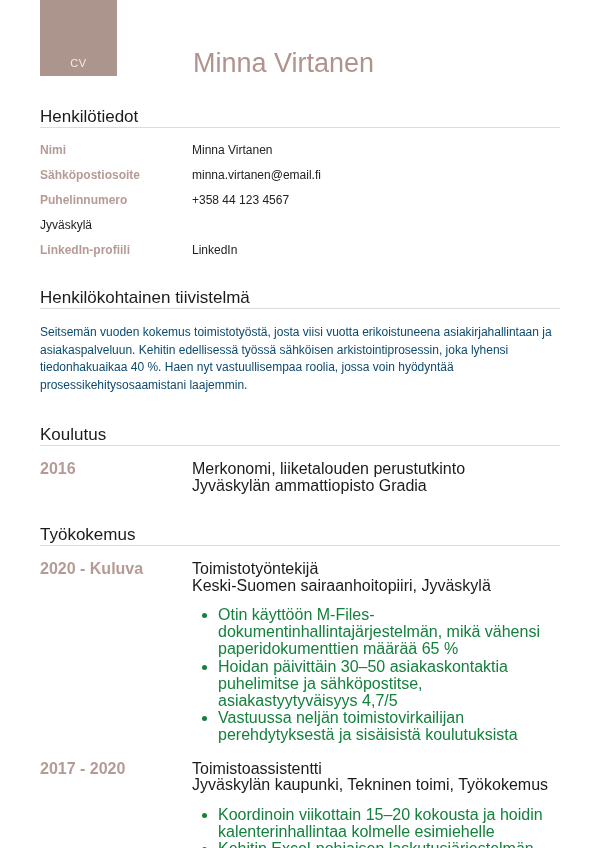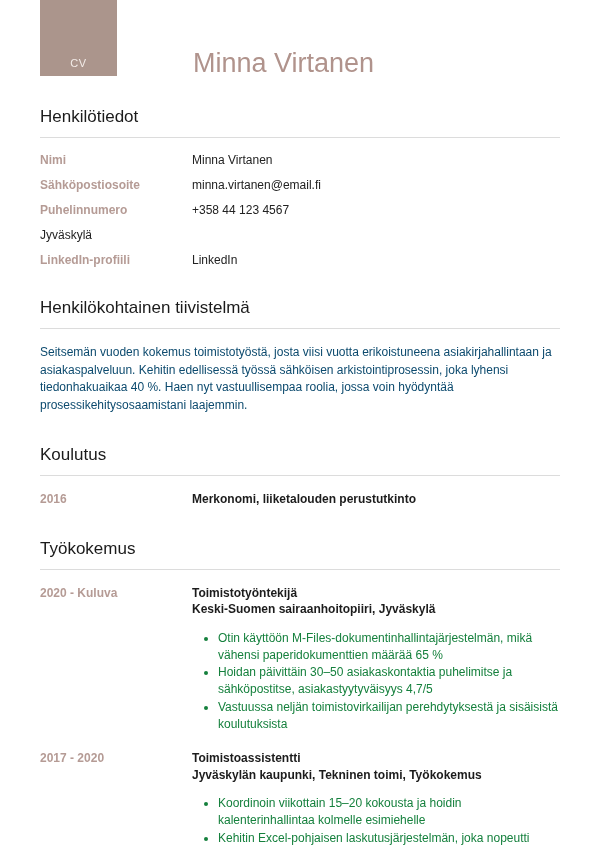--- a/index.html
+++ b/index.html
@@ -48,21 +48,20 @@
     font-weight: 400;
     color: #b0938c;
     line-height: 1;
   }
   
   .section { margin-top: 31px; }
   .section-heading {
     font-size: 17px;
     font-weight: 400;
     color: #1b1b1b;
-    padding-bottom: 10px;
     border-bottom: 1px solid #dcdcdc;
   }
   .section-body { margin-top: 15px; }
   
   .info-row {
     display: grid;
     grid-template-columns: 152px 1fr;
     margin-bottom: 11px;
     font-size: 12px;
     line-height: 14px;
@@ -76,30 +75,30 @@
   .summary-text {
     font-size: 12px;
     line-height: 17.5px;
     color: #0c4a6e;
   }
   
   .entry {
     display: grid;
     grid-template-columns: 152px 1fr;
     margin-bottom: 17px;
-    font-size: 12px;
+    font-size: 16px;
   }
   .entry:last-child { margin-bottom: 0; }
   .entry-period {
     color: #b59b95;
     font-weight: 700;
     line-height: 16px;
   }
   .entry-title, .entry-subtitle {
-    font-weight: 700;
+    font-weight: 400;
     color: #1c1c1c;
     line-height: 16.5px;
   }
   .entry-bullets {
     margin-top: 12px;
     padding-left: 26px;
     list-style: disc;
   }
   .entry-bullets li {
     line-height: 17px;
@@ -153,20 +152,21 @@
       </div>
     </div>
 
     <div class="section">
       <div class="section-heading">Koulutus</div>
       <div class="section-body">
         <div class="entry">
           <div class="entry-period">2016</div>
           <div class="entry-main">
             <div class="entry-title">Merkonomi, liiketalouden perustutkinto</div>
+            <div class="entry-subtitle">Jyväskylän ammattiopisto Gradia</div>
           </div>
         </div>
       </div>
     </div>
 
     <div class="section">
       <div class="section-heading">Työkokemus</div>
       <div class="section-body">
 
         <div class="entry">

